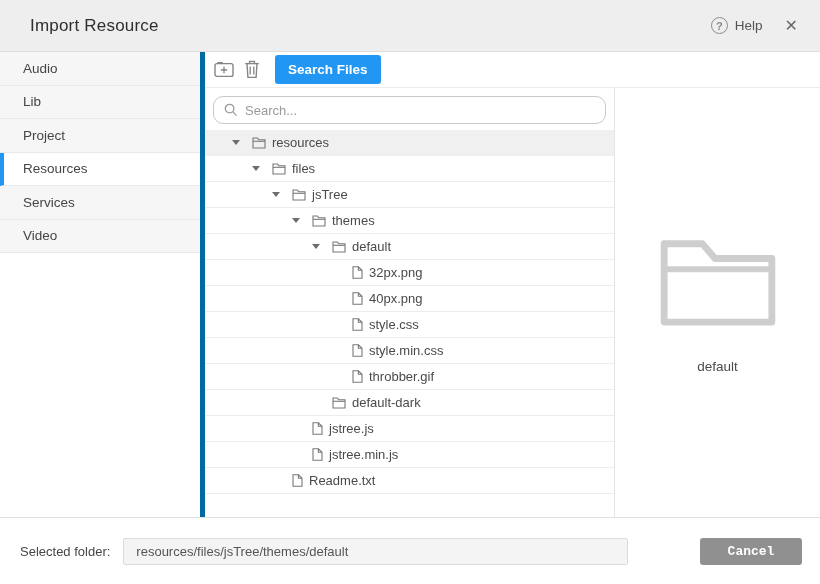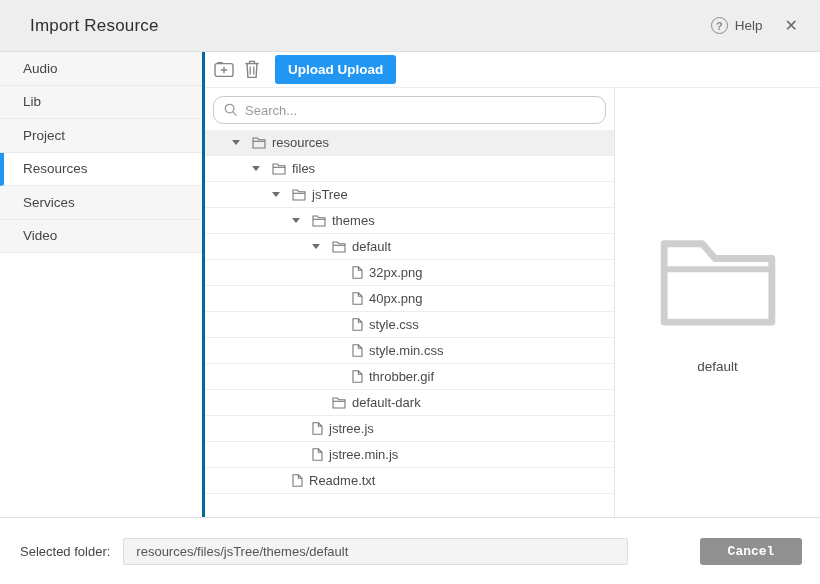--- a/index.html
+++ b/index.html
@@ -14,21 +14,21 @@
   .hdr-right { margin-left:auto; display:flex; align-items:center; }
   .help-wrap { display:flex; align-items:center; cursor:pointer; }
   .help-circ { width:17px; height:17px; border:1.4px solid #8a8a8a; border-radius:50%;
                display:flex; align-items:center; justify-content:center;
                font-size:11px; color:#8a8a8a; font-weight:bold; }
   .help-txt { margin-left:7px; font-size:13.5px; color:#555; }
   .close-x { margin-left:22px; font-size:16px; color:#666; cursor:pointer; line-height:1; }
 
   
   .mid { flex:1 1 auto; display:flex; min-height:0; }
-  .sidebar { width:205px; flex:0 0 205px; border-right:3px solid #0369a1; background:#fff; }
+  .sidebar { width:205px; flex:0 0 205px; border-right:5px solid #0369a1; background:#fff; }
   .side-item { height:33.5px; display:flex; align-items:center; padding-left:23px;
                background:#f6f6f7; border-bottom:1px solid #e9e9ea; font-size:13.5px; color:#454545; cursor:pointer; }
   .side-item.sel { background:#fff; border-left:4px solid #2196f3; padding-left:19px; }
 
   .main { flex:1 1 auto; display:flex; flex-direction:column; min-width:0; }
   .toolbar { height:36px; flex:0 0 36px; display:flex; align-items:center; padding-left:9px;
              border-bottom:1px solid #ececec; background:#fff; }
   .tb-icon { display:flex; align-items:center; justify-content:center; cursor:pointer; margin-right:10px; }
   .tb-icon.trash { margin-right:15px; }
   .upload-btn { height:29px; padding:0 13px; background:#2196f3; color:#fff; border:none; border-radius:3px;
@@ -102,21 +102,21 @@
           </svg>
         </span>
         <span class="tb-icon trash">
           <svg width="16" height="19" viewBox="0 0 16 19">
             <path d="M1.2 3.6 h13.6" stroke="#858585" stroke-width="1.4" fill="none"></path>
             <path d="M5.6 3.4 V1.4 h4.8 v2" stroke="#858585" stroke-width="1.4" fill="none"></path>
             <path d="M3 3.6 l.9 13.8 h8.2 l.9 -13.8" stroke="#858585" stroke-width="1.4" fill="none"></path>
             <path d="M6.2 6.6 v7.8 M9.8 6.6 v7.8" stroke="#858585" stroke-width="1.3" fill="none"></path>
           </svg>
         </span>
-        <button class="upload-btn" style="background: rgb(33, 150, 243);">Upload Upload</button>
+        <button class="upload-btn" style="background: rgb(33, 150, 243);">Search Files</button>
       </div>
 
       <div class="content">
         <div class="tree-panel">
           <div class="search-box">
             <svg width="14" height="14" viewBox="0 0 14 14">
               <circle cx="5.6" cy="5.6" r="4.3" fill="none" stroke="#9a9a9a" stroke-width="1.3"></circle>
               <path d="M8.9 8.9 L12.6 12.6" stroke="#9a9a9a" stroke-width="1.3"></path>
             </svg>
             <input type="text" placeholder="Search..." style="">

